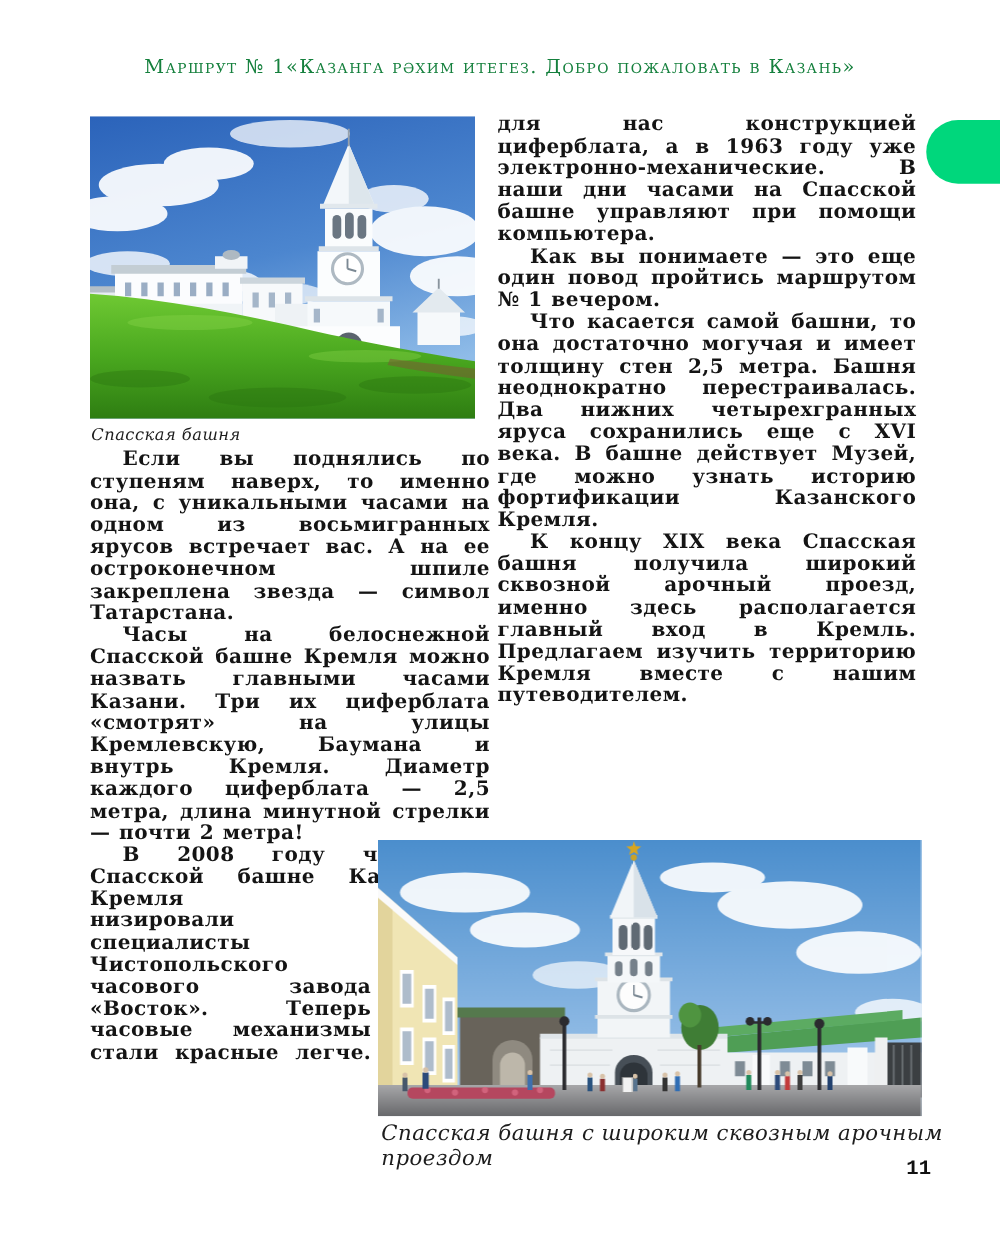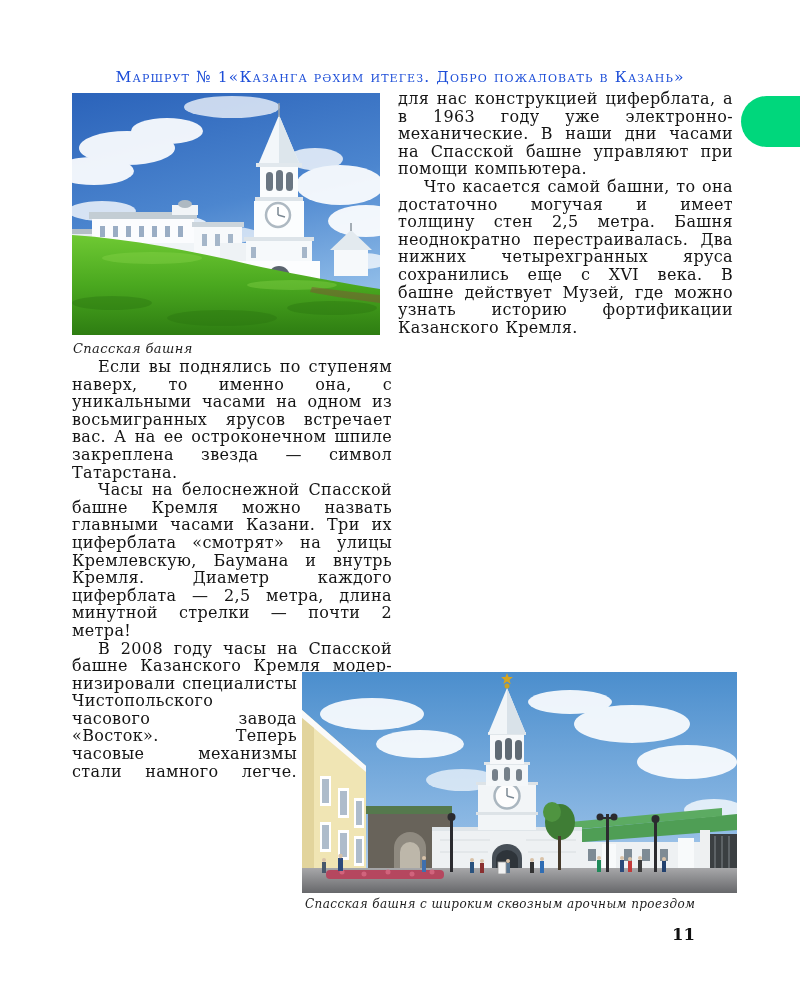--- a/index.html
+++ b/index.html
@@ -1,36 +1,36 @@
 <!DOCTYPE html>
 <html><head>
 <meta charset="utf-8">
 <style>
   html,body{margin:0;padding:0;background:#ffffff;}
   .page{position:relative;width:800px;height:1000px;background:#ffffff;overflow:hidden;
         font-family:"DejaVu Serif","Liberation Serif",serif;color:#141414;}
   .running-head{position:absolute;top:44px;left:0;right:0;text-align:center;
-        font-variant:small-caps;font-size:15.5px;letter-spacing:1.1px;color:#1d4ed8;white-space:nowrap;margin-top:24px;}
+        font-variant:small-caps;font-size:15.5px;letter-spacing:1.1px;color:#15803d;white-space:nowrap;}
   .chapter-tab{position:absolute;right:0;top:96px;width:59px;height:51px;
         border-radius:26px 0 0 26px;}
   .photo{position:absolute;display:block;}
   .photo-top{left:72px;top:93px;width:308px;height:242px;}
   .photo-bottom{left:302px;top:672px;width:435px;height:221px;}
   .caption{position:absolute;font-style:italic;font-size:13px;letter-spacing:0.4px;color:#1d1d1d;}
   .caption-top{left:73px;top:341px;}
-  .caption-bottom{left:305px;top:897px;font-size:12px;}
+  .caption-bottom{left:305px;top:897px;font-size:17px;}
   .col{position:absolute;text-align:justify;font-size:16px;line-height:17.6px;
         letter-spacing:0.35px;word-spacing:1px;}
-  .col p{margin:0;}
+  .col p{margin:0;font-weight:bold;}
   .col p.indent{text-indent:26px;}
   .col p.jlast{text-align-last:justify;}
   .col-left{left:72px;top:358px;width:320px;}
   .col-right{left:398px;top:90px;width:335px;}
   .narrow{width:225px;}
-  .page-number{position:absolute;left:672px;top:925px;font-weight:bold;font-size:16.5px;color:#111;}
+  .page-number{position:absolute;left:725px;top:925px;font-weight:bold;font-size:16.5px;color:#111;font-family:Liberation Mono, monospace;}
 </style>
 </head>
 <body>
 
 <div class="page">
 
   <div class="running-head">Маршрут № 1«Казанга рәхим итегез. Добро пожаловать в Казань»</div>
 
   <div class="chapter-tab" style="background: rgb(0, 215, 124);"></div>
 
@@ -132,27 +132,29 @@
     </g>
   </svg>
 
   <div class="caption caption-top">Спасская башня</div>
 
   <div class="col col-left">
     <p class="indent">Если вы поднялись по ступеням наверх, то именно она, с уникальными часами на одном из восьмигранных ярусов встречает вас. А на ее остроконечном шпиле закреплена звезда — символ Татарстана.</p>
     <p class="indent">Часы на белоснежной Спасской башне Кремля можно назвать главными часами Казани. Три их циферблата «смотрят» на улицы Кремлевскую, Баумана и внутрь Кремля. Диаметр каждого циферблата — 2,5 метра, длина минутной стрелки — почти 2 метра!</p>
     <p class="indent jlast">В 2008 году часы на Спасской башне Казанского Кремля модер-</p>
     <div class="narrow">
-      <p class="jlast">низировали специалисты Чистопольского часового завода «Восток». Теперь часовые механизмы стали намного легче.</p>
+      <p class="jlast">низировали специалисты Чистопольского часового завода «Восток». Теперь часовые механизмы стали красные легче.</p>
     </div>
   </div>
 
   <div class="col col-right">
     <p>для нас конструкцией циферблата, а в 1963 году уже электронно-механические. В наши дни часами на Спасской башне управляют при помощи компьютера.</p>
+    <p class="indent">Как вы понимаете — это еще один повод пройтись маршрутом № 1 вечером.</p>
     <p class="indent">Что касается самой башни, то она достаточно могучая и имеет толщину стен 2,5 метра. Башня неоднократно перестраивалась. Два нижних четырехгранных яруса сохранились еще с XVI века. В башне действует Музей, где можно узнать историю фортификации Казанского Кремля.</p>
+    <p class="indent">К концу XIX века Спасская башня получила широкий сквозной арочный проезд, именно здесь располагается главный вход в Кремль. Предлагаем изучить территорию Кремля вместе с нашим путеводителем.</p>
   </div>
 
   <svg class="photo photo-bottom" viewBox="0 0 435 221" preserveAspectRatio="none">
     <defs>
       <linearGradient id="skyB" x1="0" y1="0" x2="0" y2="1">
         <stop offset="0" stop-color="#4b8ecd"></stop>
         <stop offset="0.7" stop-color="#8db9e4"></stop>
         <stop offset="1" stop-color="#c2daf0"></stop>
       </linearGradient>
       <linearGradient id="pavB" x1="0" y1="0" x2="0" y2="1">

